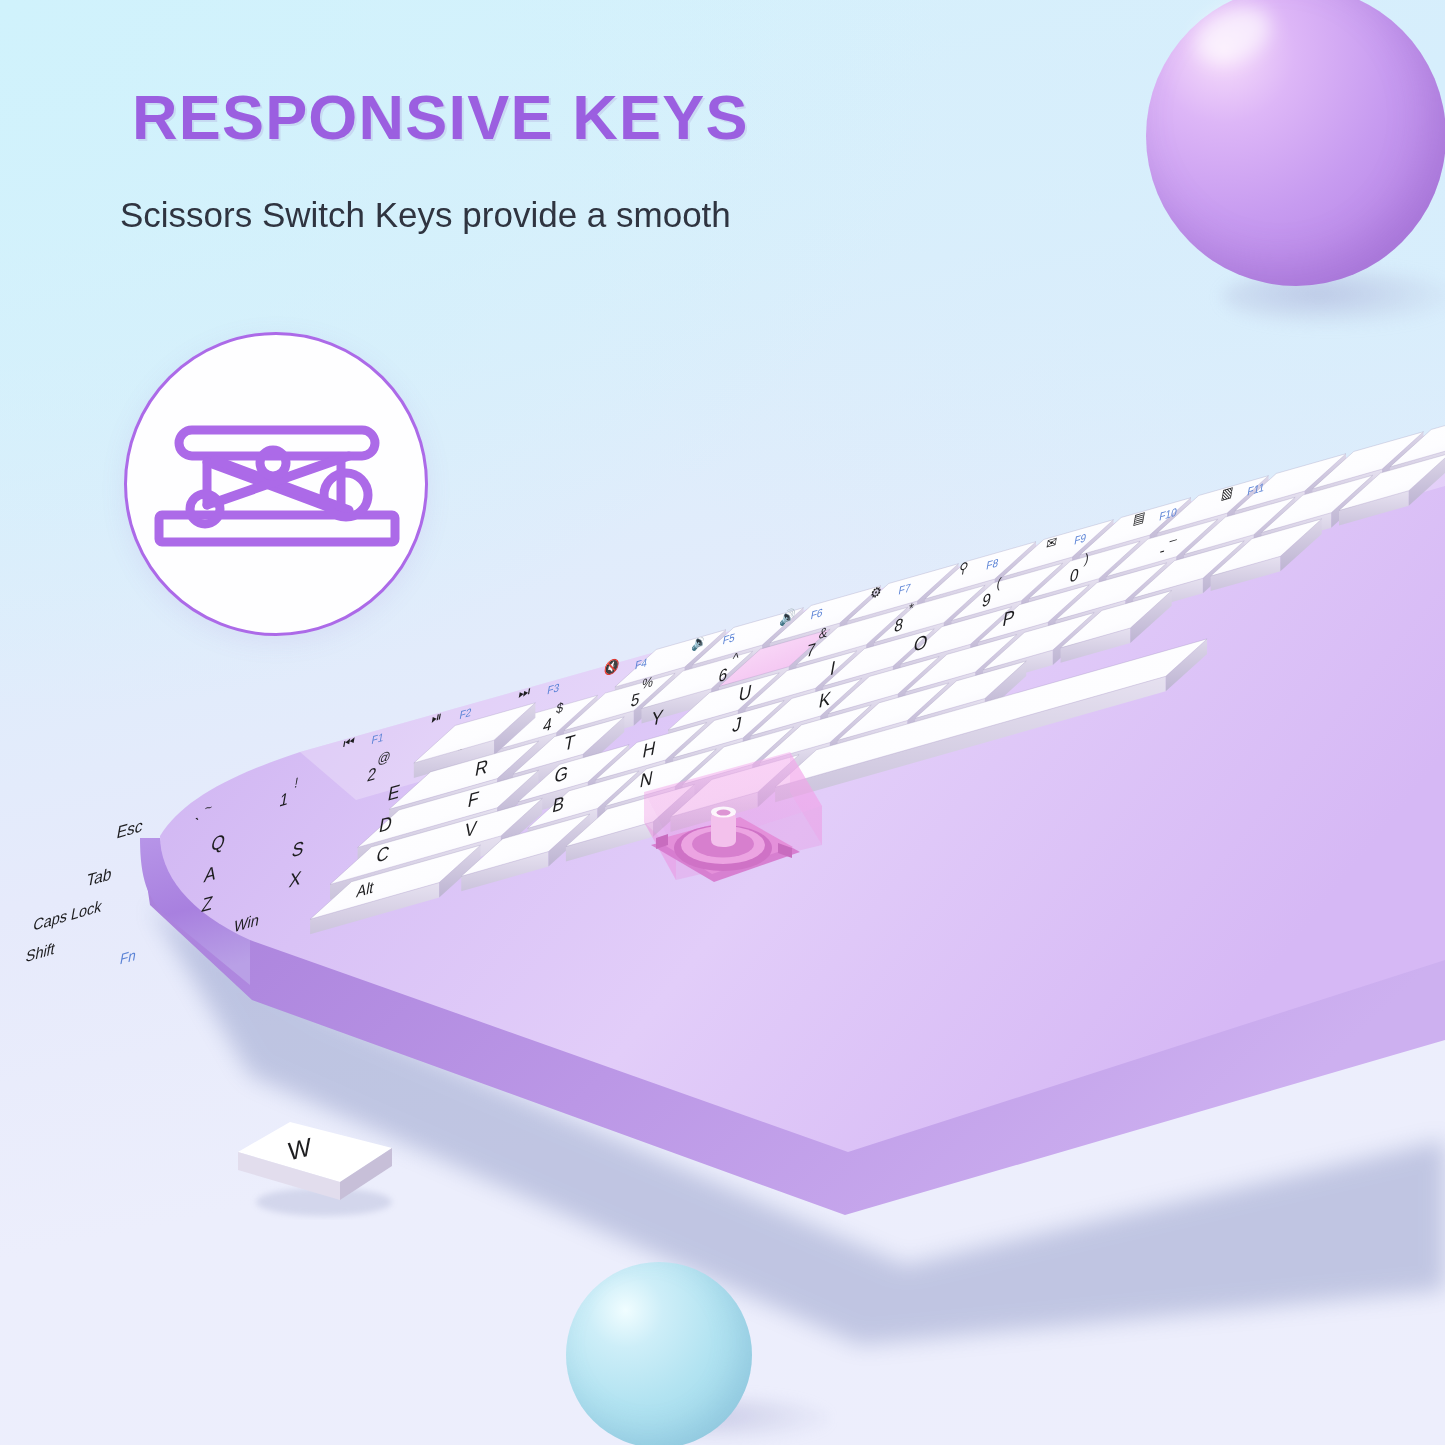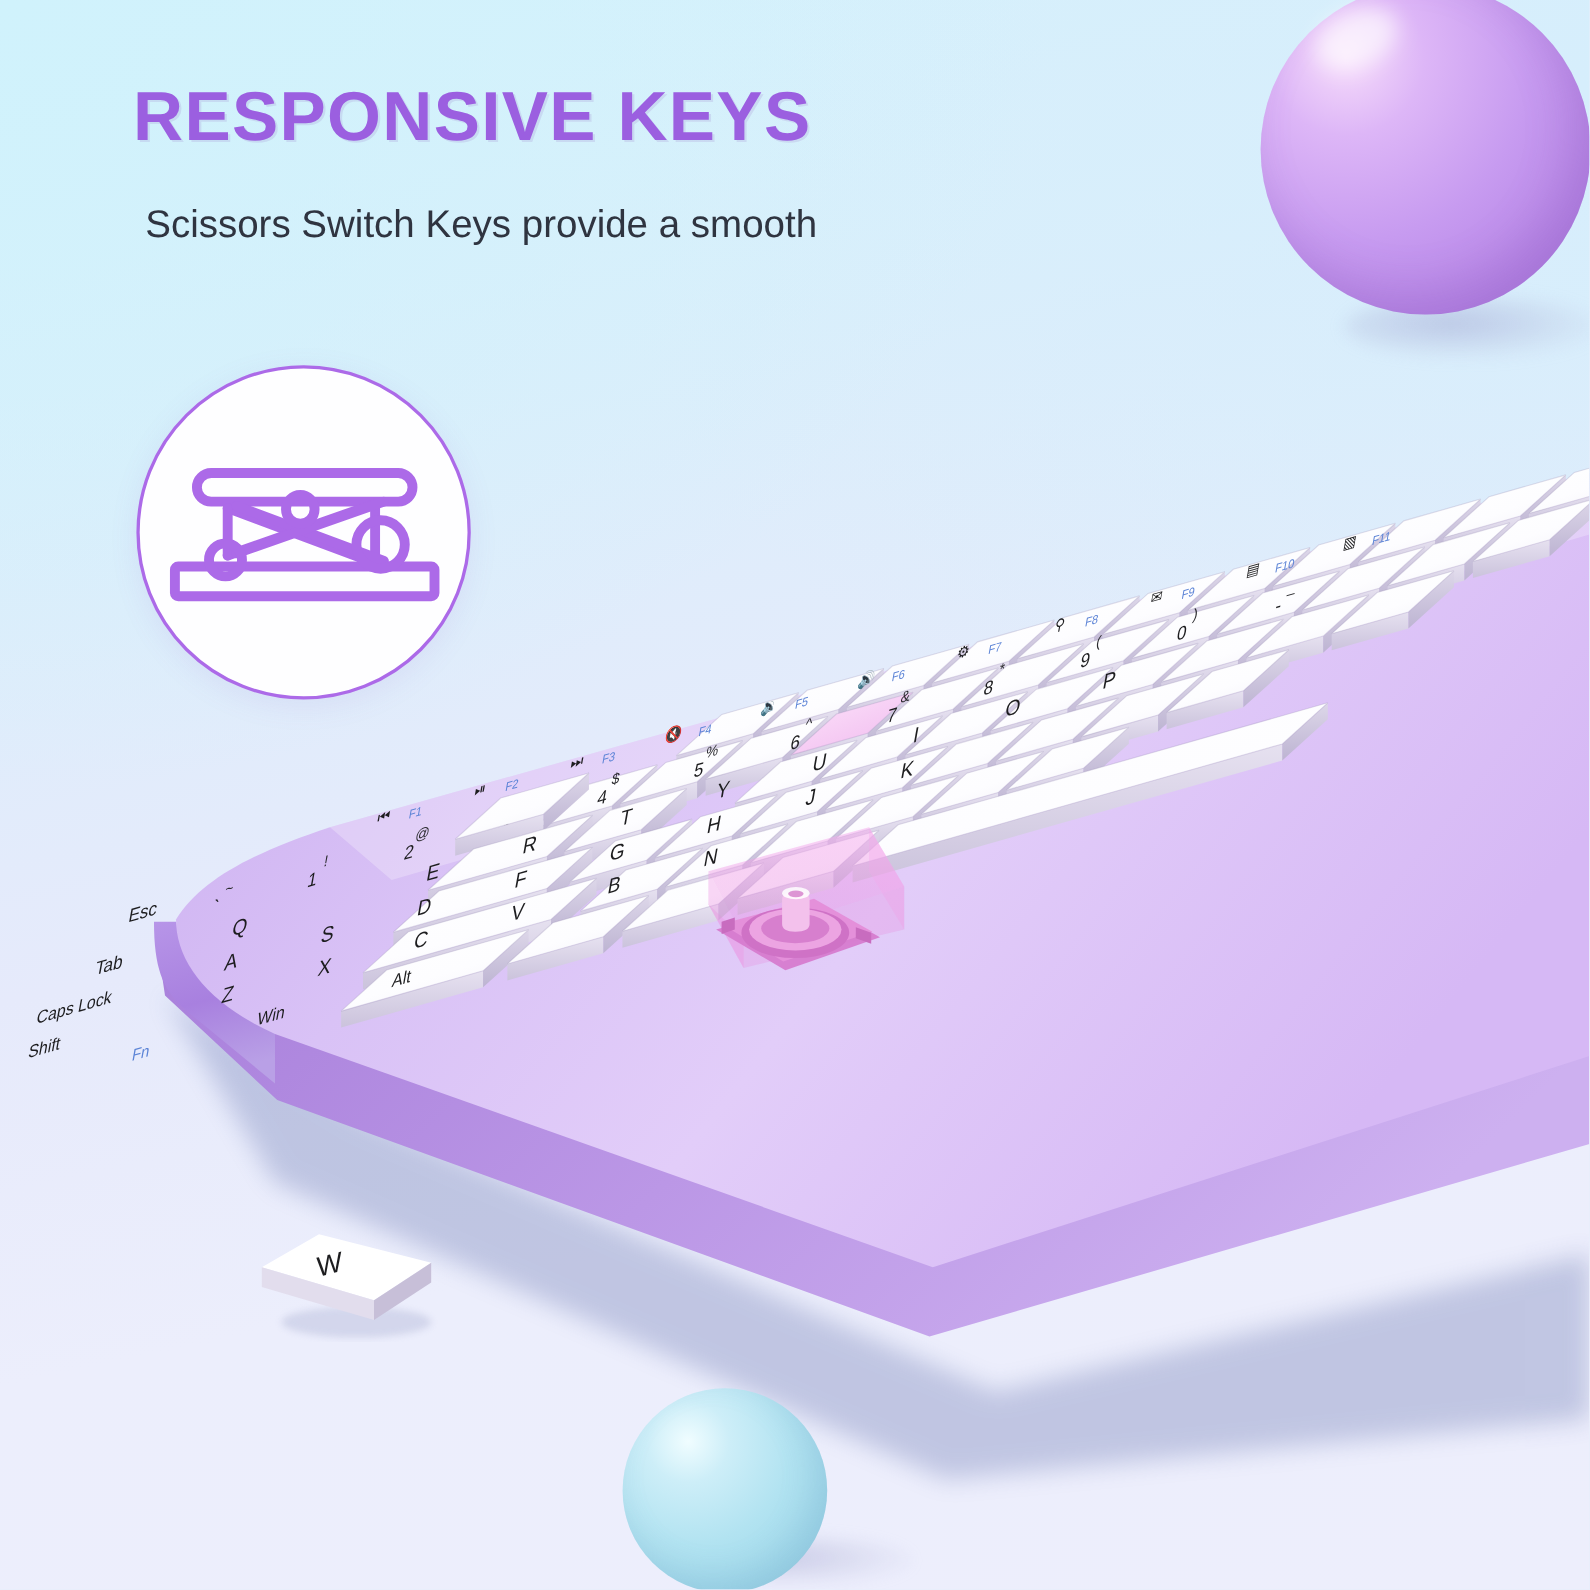--- a/index.html
+++ b/index.html
@@ -13,25 +13,25 @@
     background:
       radial-gradient(120% 90% at 0% 0%,   rgba(208,242,252,1) 0%, rgba(208,242,252,0) 55%),
       radial-gradient(110% 85% at 100% 6%, rgba(214,238,252,1) 0%, rgba(214,238,252,0) 58%),
       linear-gradient(168deg,#d4f2fc 0%, #dbeefb 26%, #e6eafb 52%, #eceefc 72%, #edeefc 100%);
   }
 
   
   .textwrap{position:absolute;left:120px;top:72px;width:940px;}
   .headline{
     font-size:63px;font-weight:bold;letter-spacing:1.2px;
-    color:#9b5fe0;line-height:1.05;margin:1px;
+    color:#9b5fe0;line-height:1.05;margin:12px;
     text-shadow:2px 2px 0 rgba(120,70,180,.13);
   }
   .sub{
-    margin:42px 0 0 12px;font-size:35px;line-height:1.33;
+    margin:42px 0 0 0;font-size:35px;line-height:1.33;
     color:#2f3440;font-weight:400;max-width:905px;
   }
 
   
   .badge{
     position:absolute;left:124px;top:332px;width:298px;height:298px;
     border-radius:50%;background:#fefeff;border:3.5px solid #ac6ae8;
     box-shadow:0 6px 26px rgba(140,100,200,.10);
   }
   .badge svg{position:absolute;left:0;top:0;width:100%;height:100%;}

